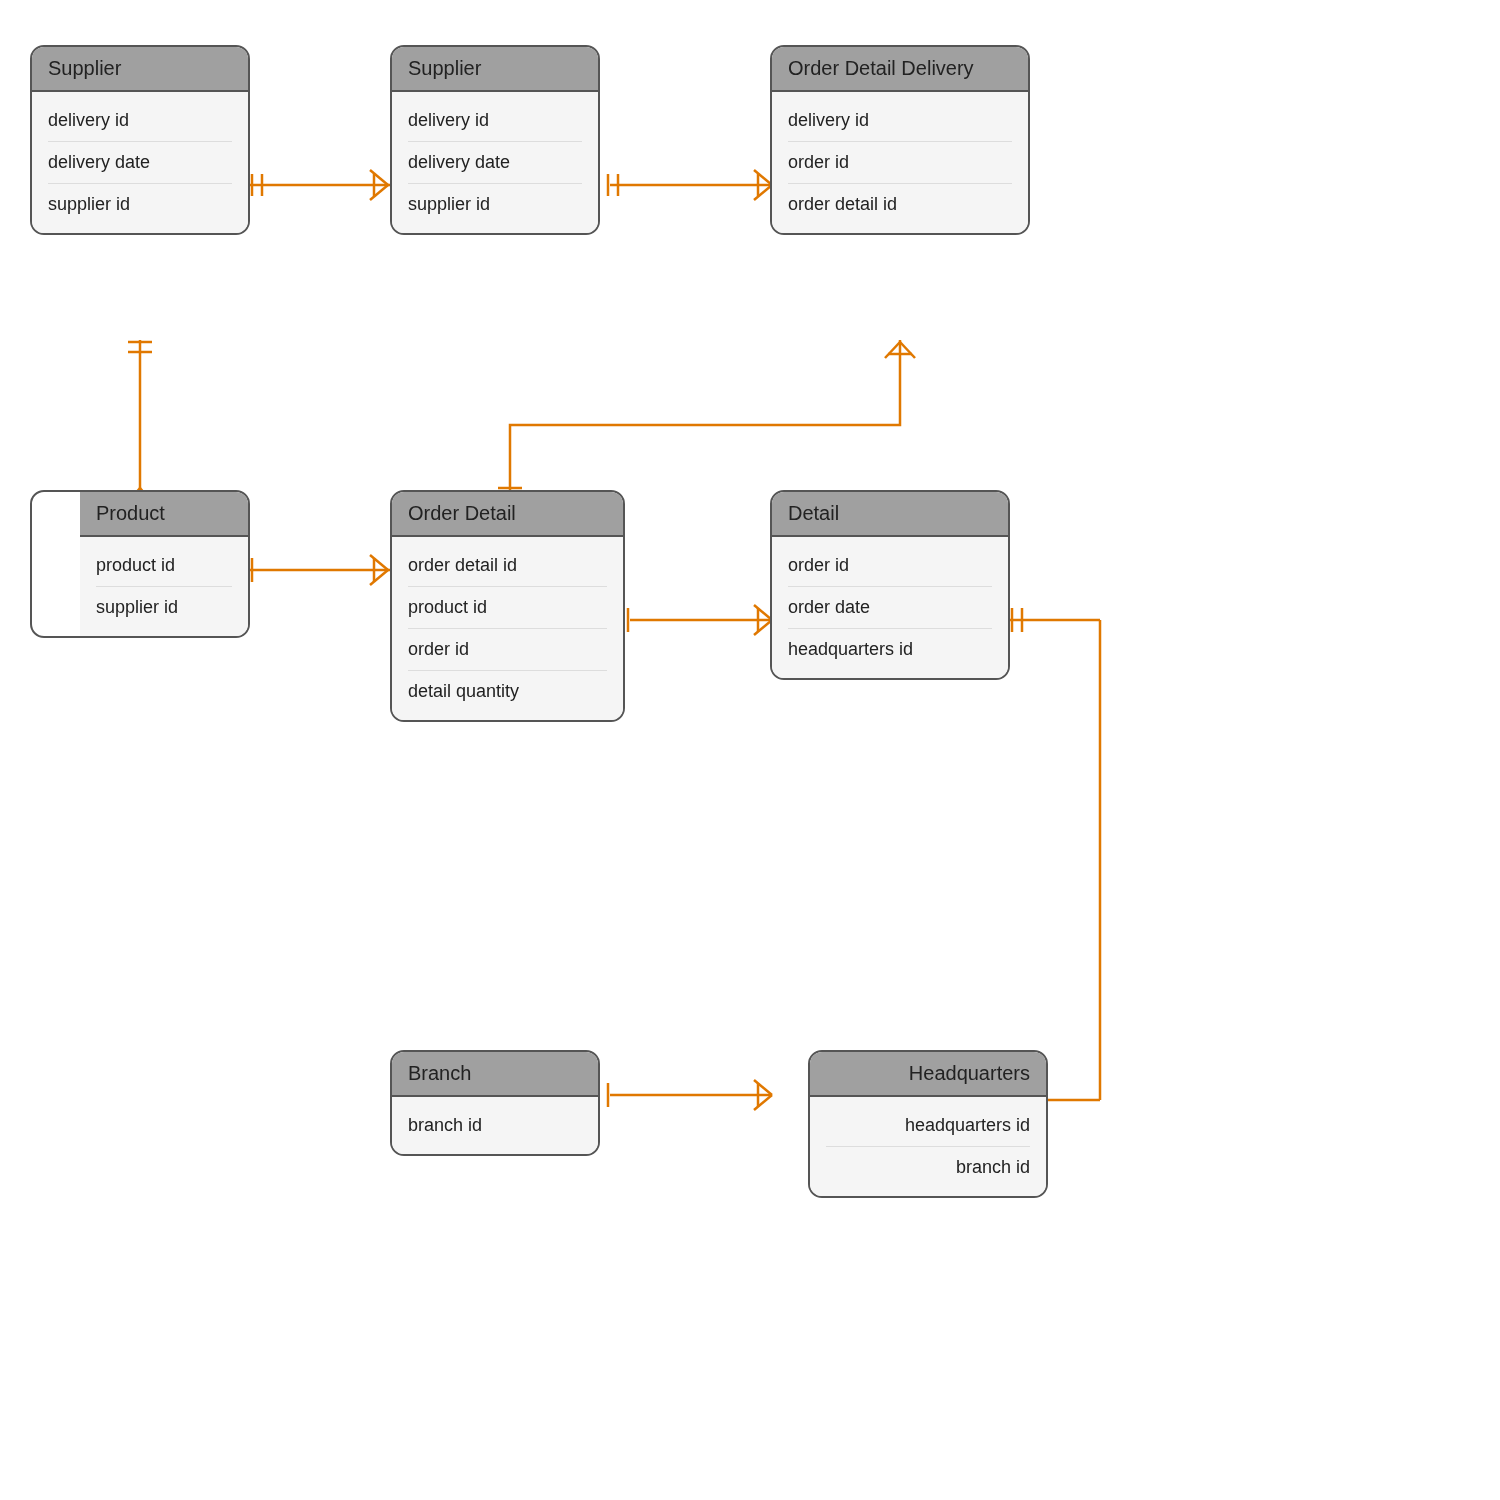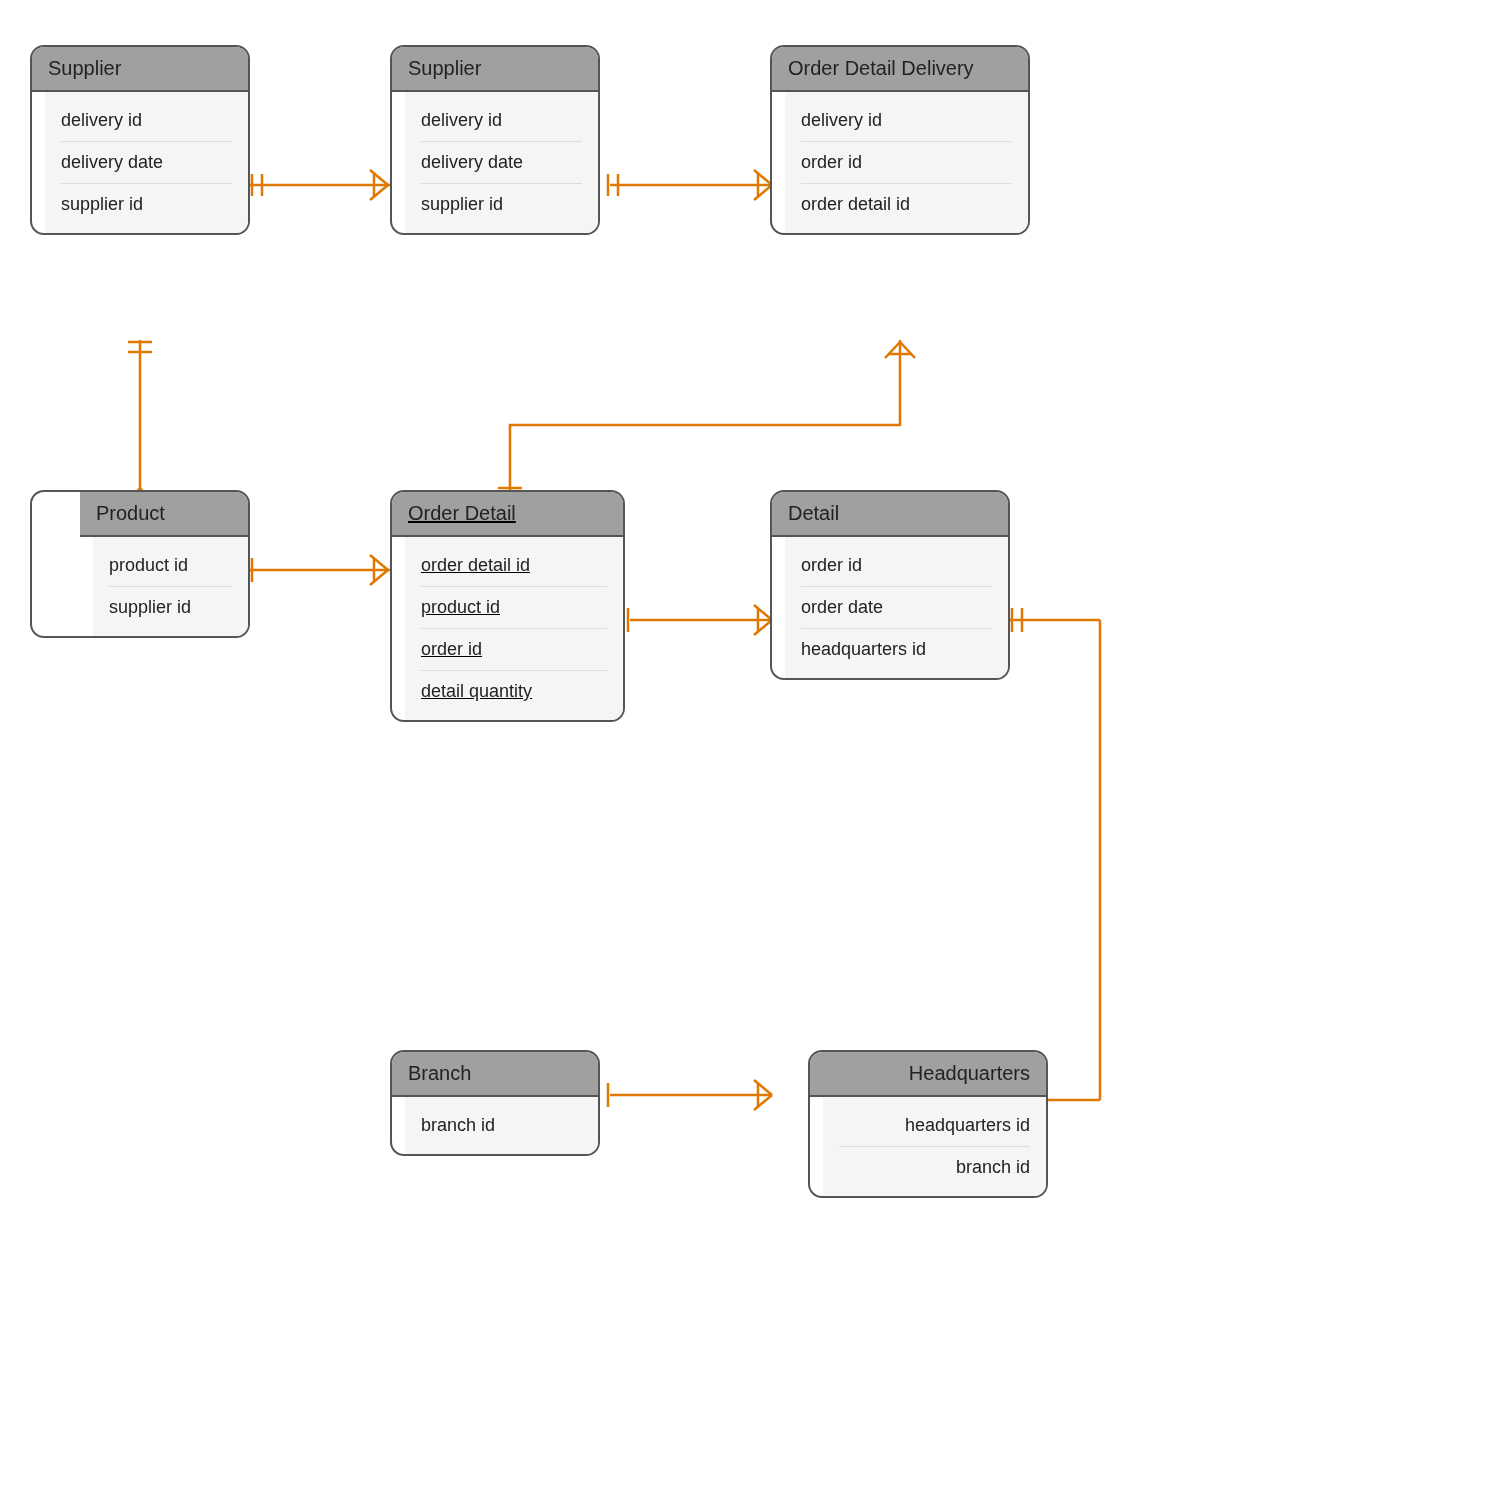--- a/index.html
+++ b/index.html
@@ -23,21 +23,20 @@
       background: #a0a0a0;
       padding: 10px 16px;
       font-size: 20px;
       font-weight: normal;
       color: #222;
       border-bottom: 2px solid #555;
     }
     .er-table-body {
       padding: 8px 16px;
       background: #f5f5f5;
-      margin-left: 13px;
     }
     .er-field {
       padding: 10px 0;
       font-size: 18px;
       color: #222;
       border-bottom: 1px solid #ddd;
     }
     .er-field:last-child {
       border-bottom: none;
     }
@@ -160,21 +159,21 @@
 </div>
 
 <div class="er-table" style="left:30px;top:490px;width:220px;padding-left:48px;">
   <div class="er-table-header">Product</div>
   <div class="er-table-body">
     <div class="er-field">product id</div>
     <div class="er-field">supplier id</div>
   </div>
 </div>
 
-<div class="er-table" style="left:390px;top:490px;width:235px;text-decoration:underline;">
+<div class="er-table" style="left:390px;top:490px;width:235px;">
   <div class="er-table-header">Order Detail</div>
   <div class="er-table-body">
     <div class="er-field">order detail id</div>
     <div class="er-field">product id</div>
     <div class="er-field">order id</div>
     <div class="er-field">detail quantity</div>
   </div>
 </div>
 
 <div class="er-table" style="left:770px;top:490px;width:240px;">

